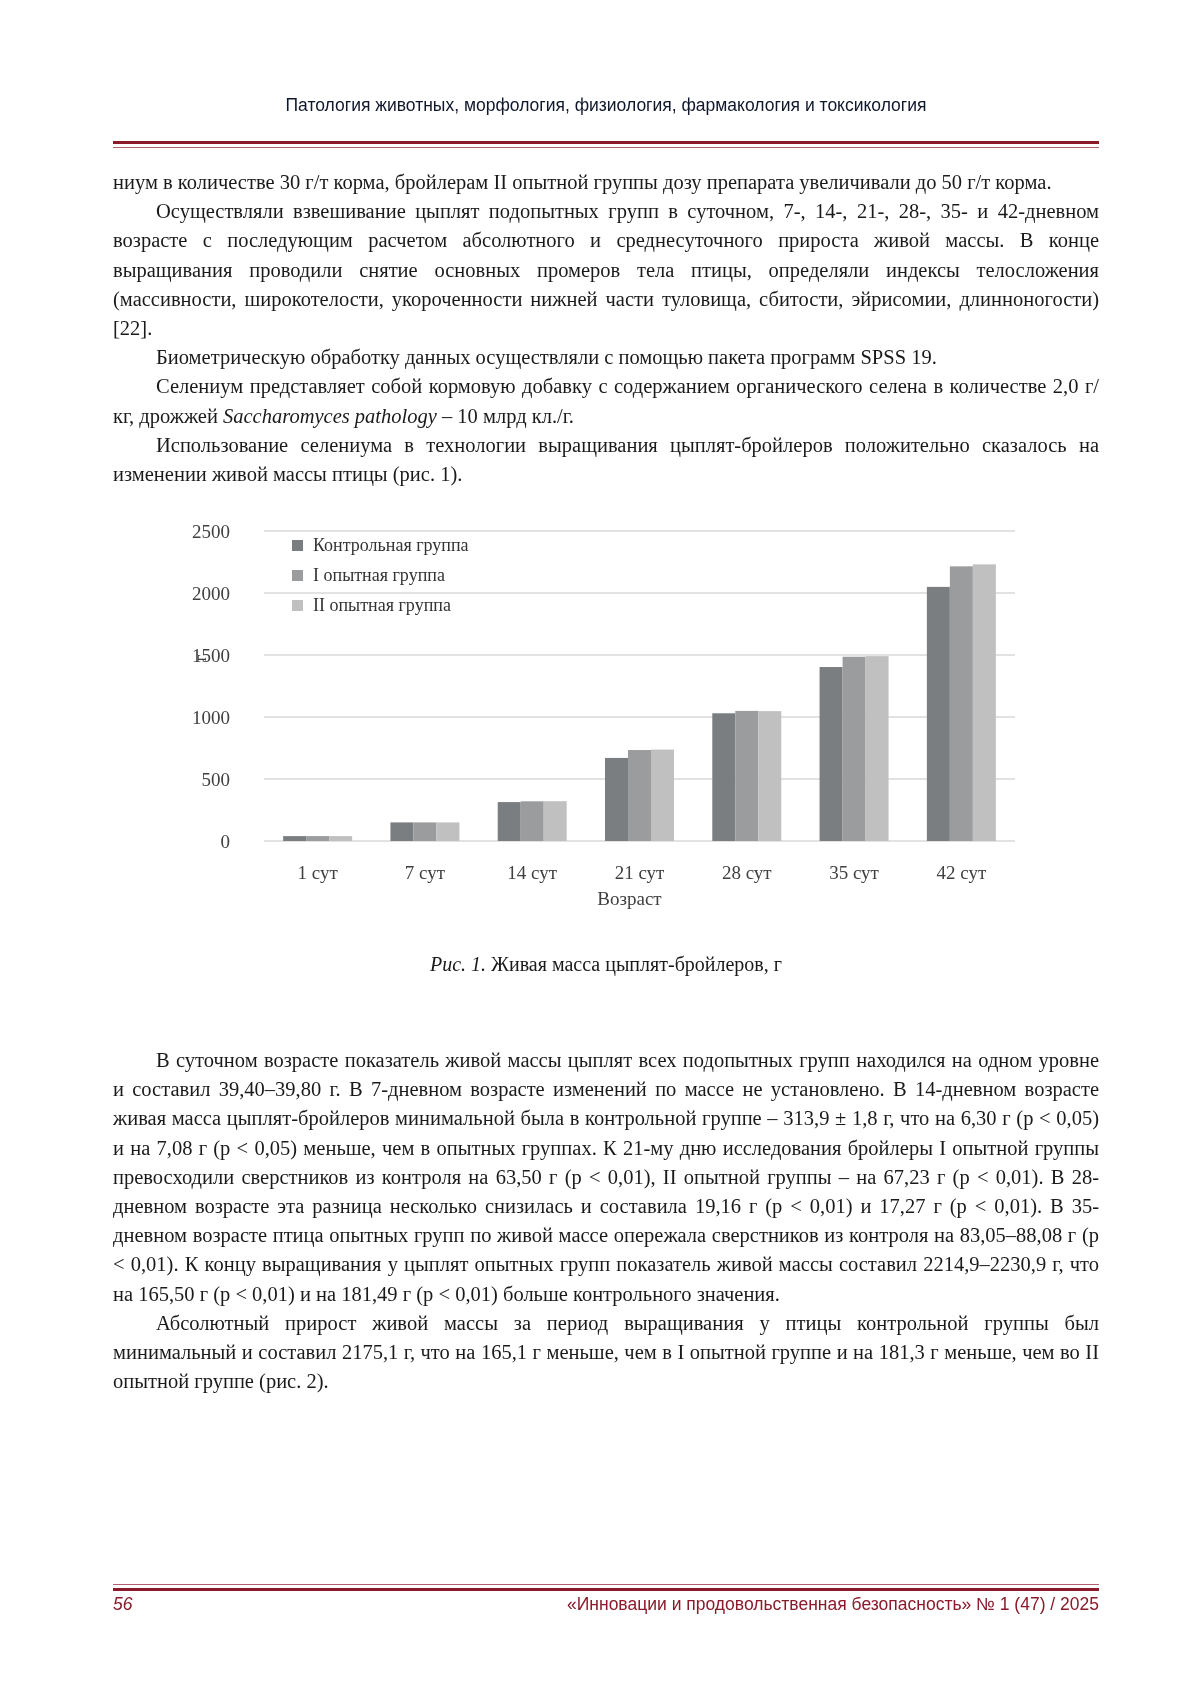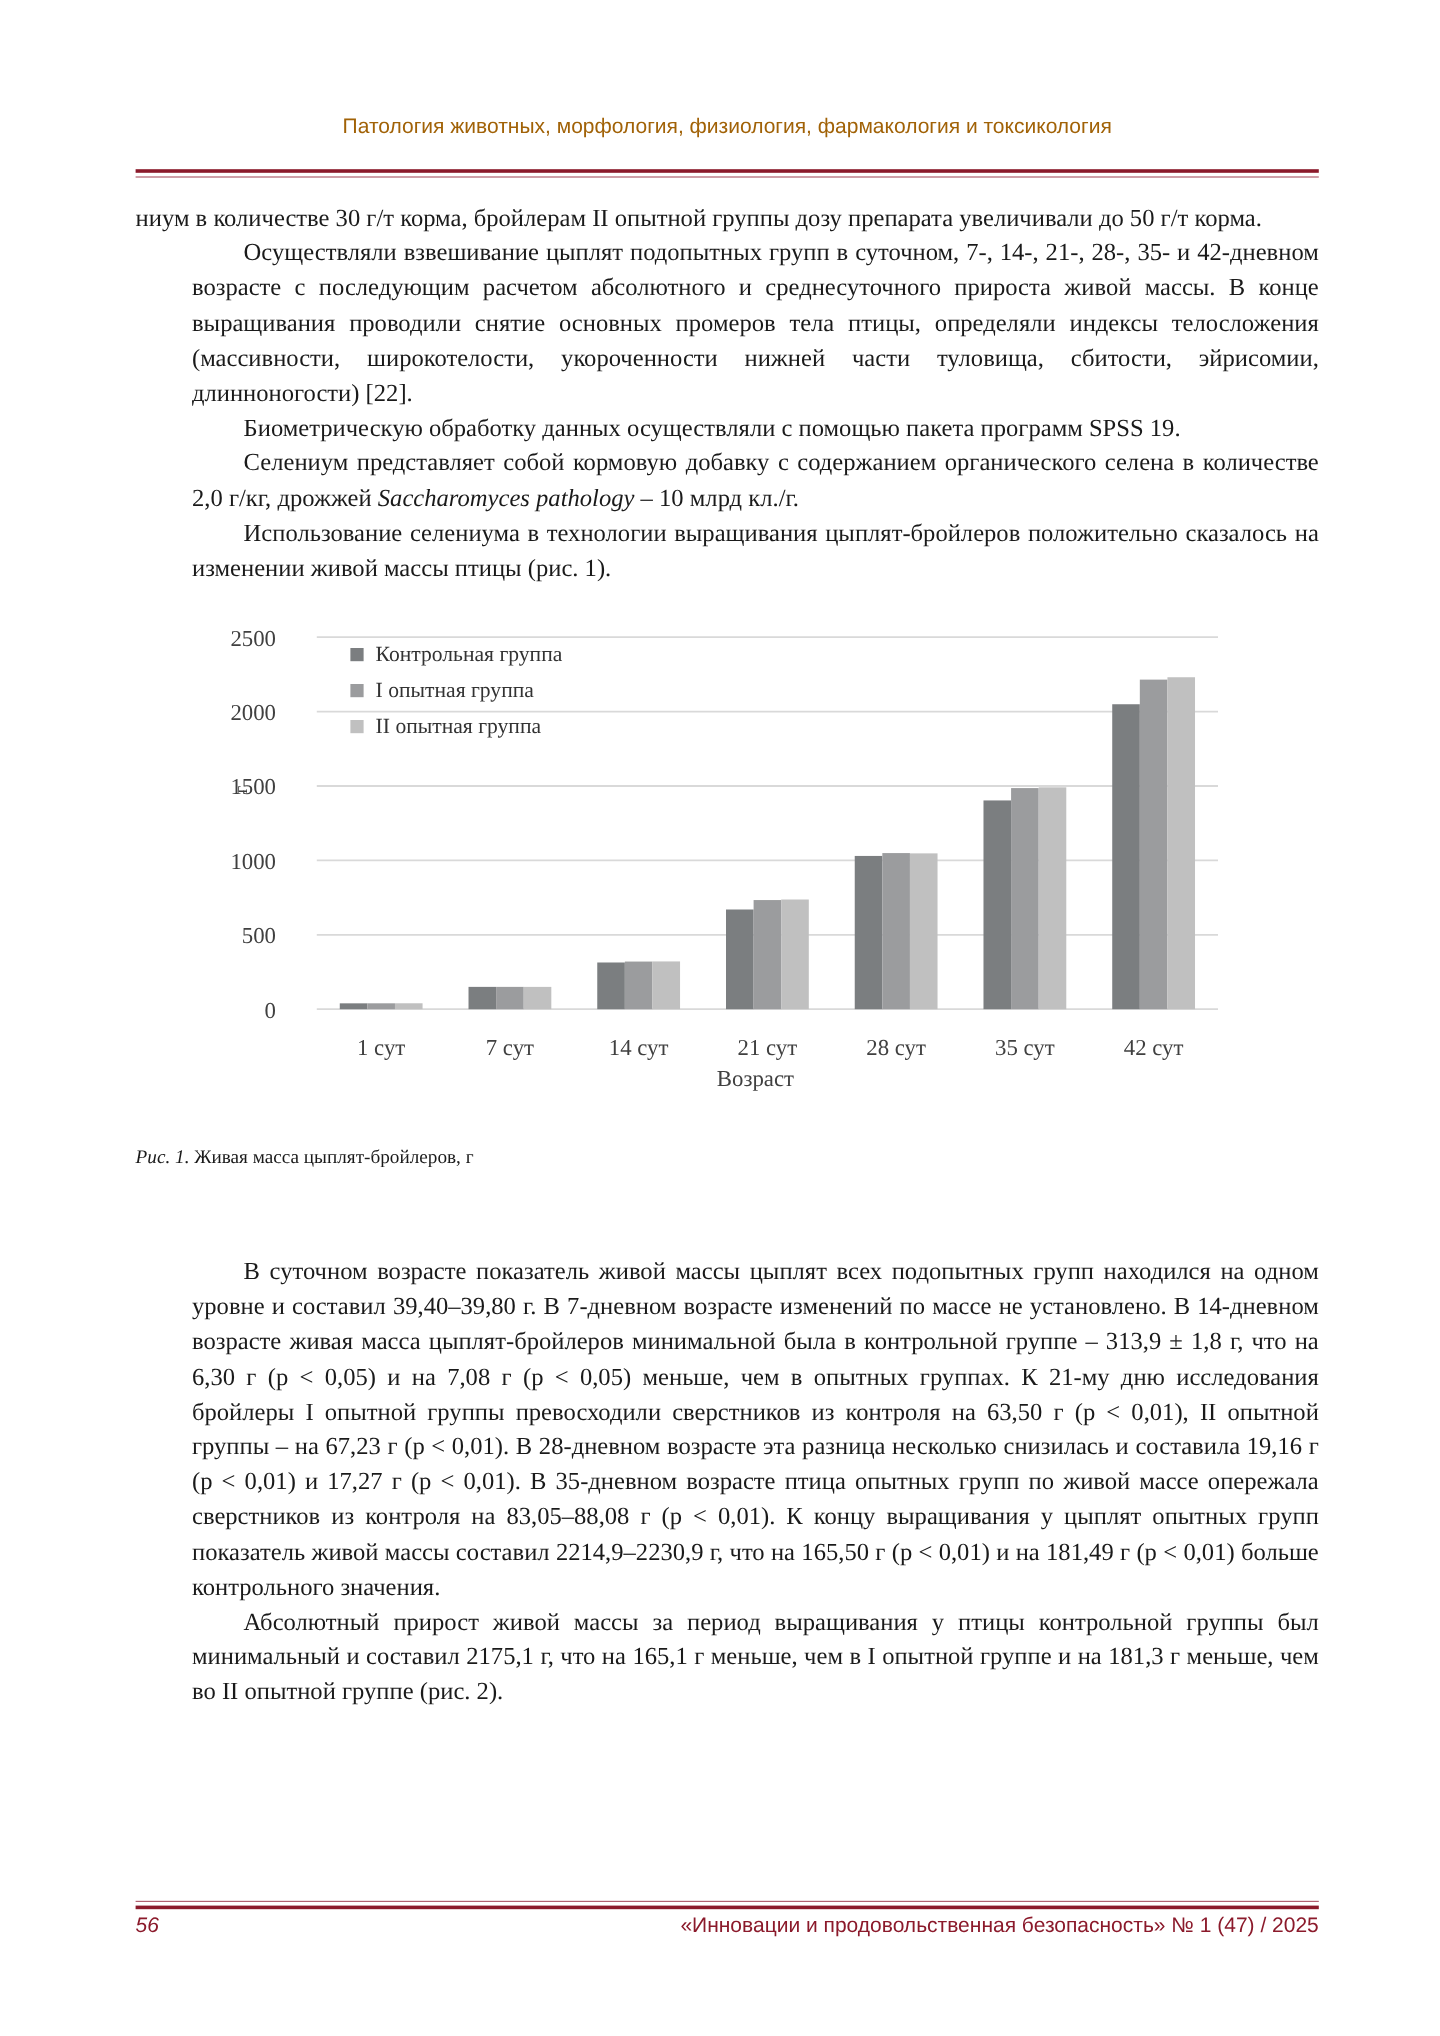--- a/index.html
+++ b/index.html
@@ -1,33 +1,33 @@
 <!DOCTYPE html>
 <html><head>
 <meta charset="utf-8">
 <style>
   html, body { margin: 0; padding: 0; background: #ffffff; }
   body { width: 1200px; height: 1697px; position: relative; overflow: hidden;
          font-family: "Liberation Serif", serif; color: #1a1a1a; }
 
   .running-head { position: absolute; left: 113px; width: 986px; top: 94px; text-align: center;
-                  font-family: "Liberation Sans", sans-serif; color: #a16207; font-size: 17.5px; line-height: 22px; }
+                  font-family: "Liberation Sans", sans-serif; color: #0f172a; font-size: 17.5px; line-height: 22px; }
   .rule-thick { position: absolute; left: 113px; width: 986px; height: 3px; background: #8b1a2b; }
   .rule-thin  { position: absolute; left: 113px; width: 986px; height: 1px; background: #b06070; }
 
   .body-text { position: absolute; left: 113px; width: 986px; font-size: 20.5px; line-height: 29.2px;
                text-align: justify; text-align-last: left; }
   .body-text p { margin: 0; }
-  .body-text p.indent { text-indent: 43px; margin-left: 47px; }
+  .body-text p.indent { text-indent: 43px; }
   .body-text i { font-style: italic; }
 
   .chart { position: absolute; left: 180px; top: 510px; width: 860px; height: 400px; }
   .chart svg text { font-family: "Liberation Serif", serif; }
 
-  .caption { position: absolute; left: 113px; width: 986px; text-align: left; font-size: 16px; line-height: 25px; }
+  .caption { position: absolute; left: 113px; width: 986px; text-align: center; font-size: 20px; line-height: 25px; }
   .caption .lead { font-style: italic; }
 
   .footer { position: absolute; left: 113px; width: 986px; top: 1594px;
             font-family: "Liberation Sans", sans-serif; color: #8b1a2b; font-size: 17.5px; }
   .footer .page-num { position: absolute; left: 0; top: 0; font-style: italic; }
   .footer .journal { position: absolute; right: 0; top: 0; white-space: nowrap; }
 </style>
 </head>
 <body>
 

